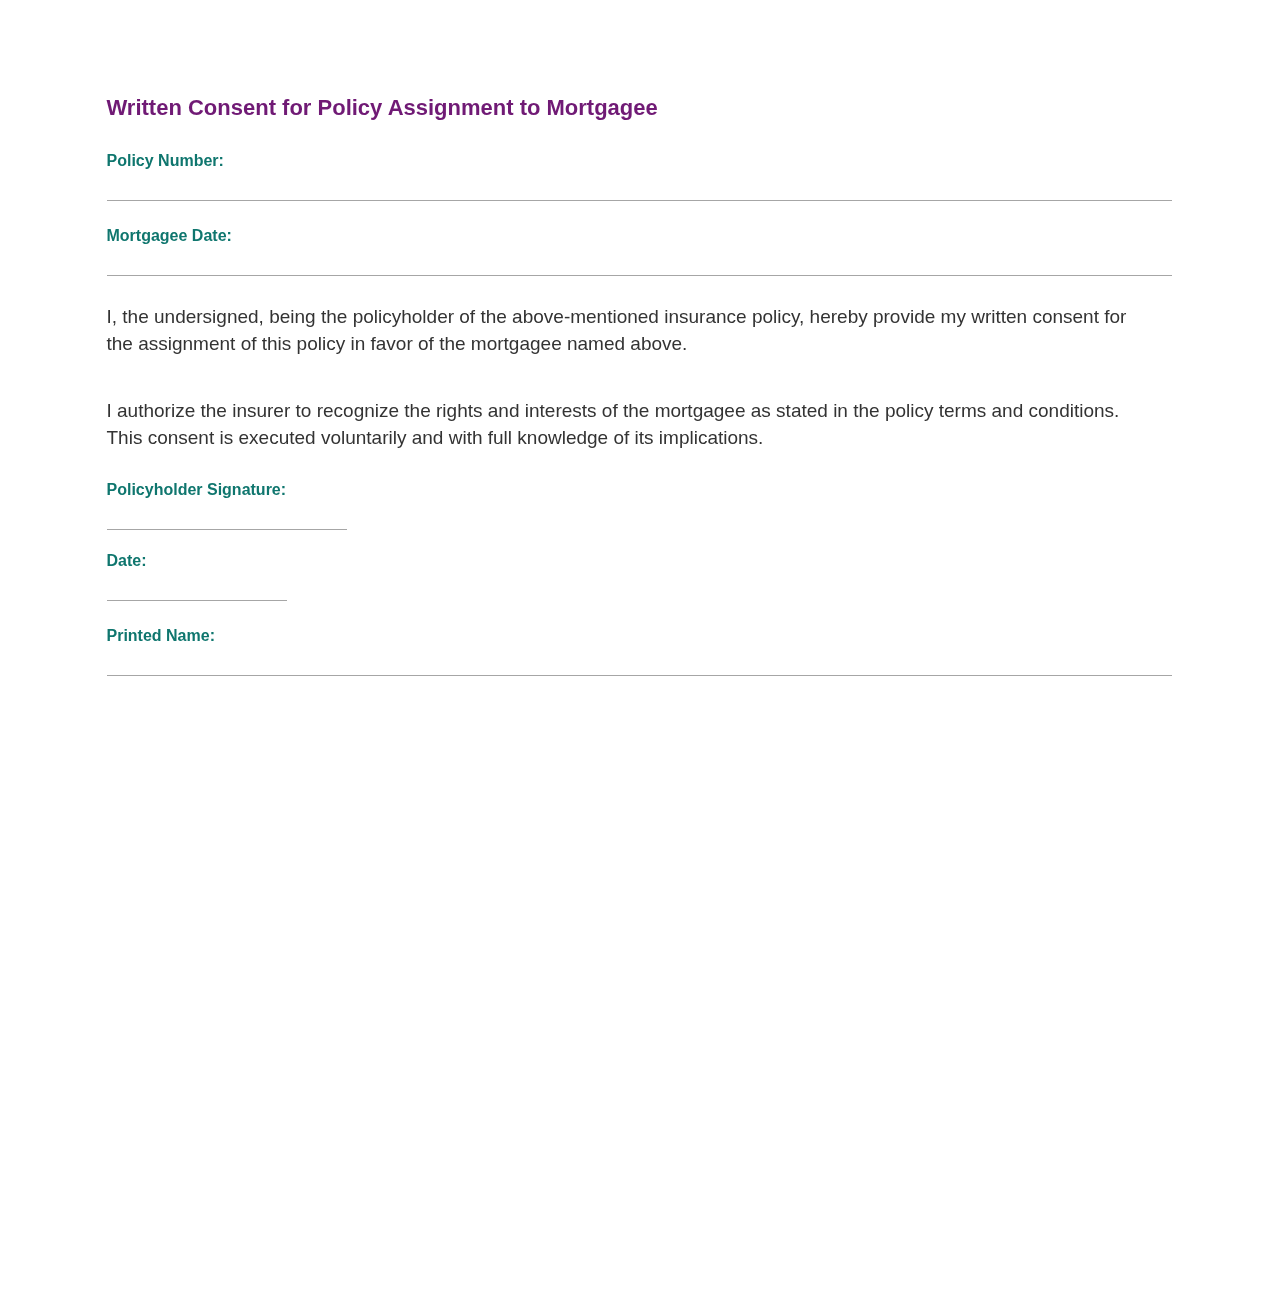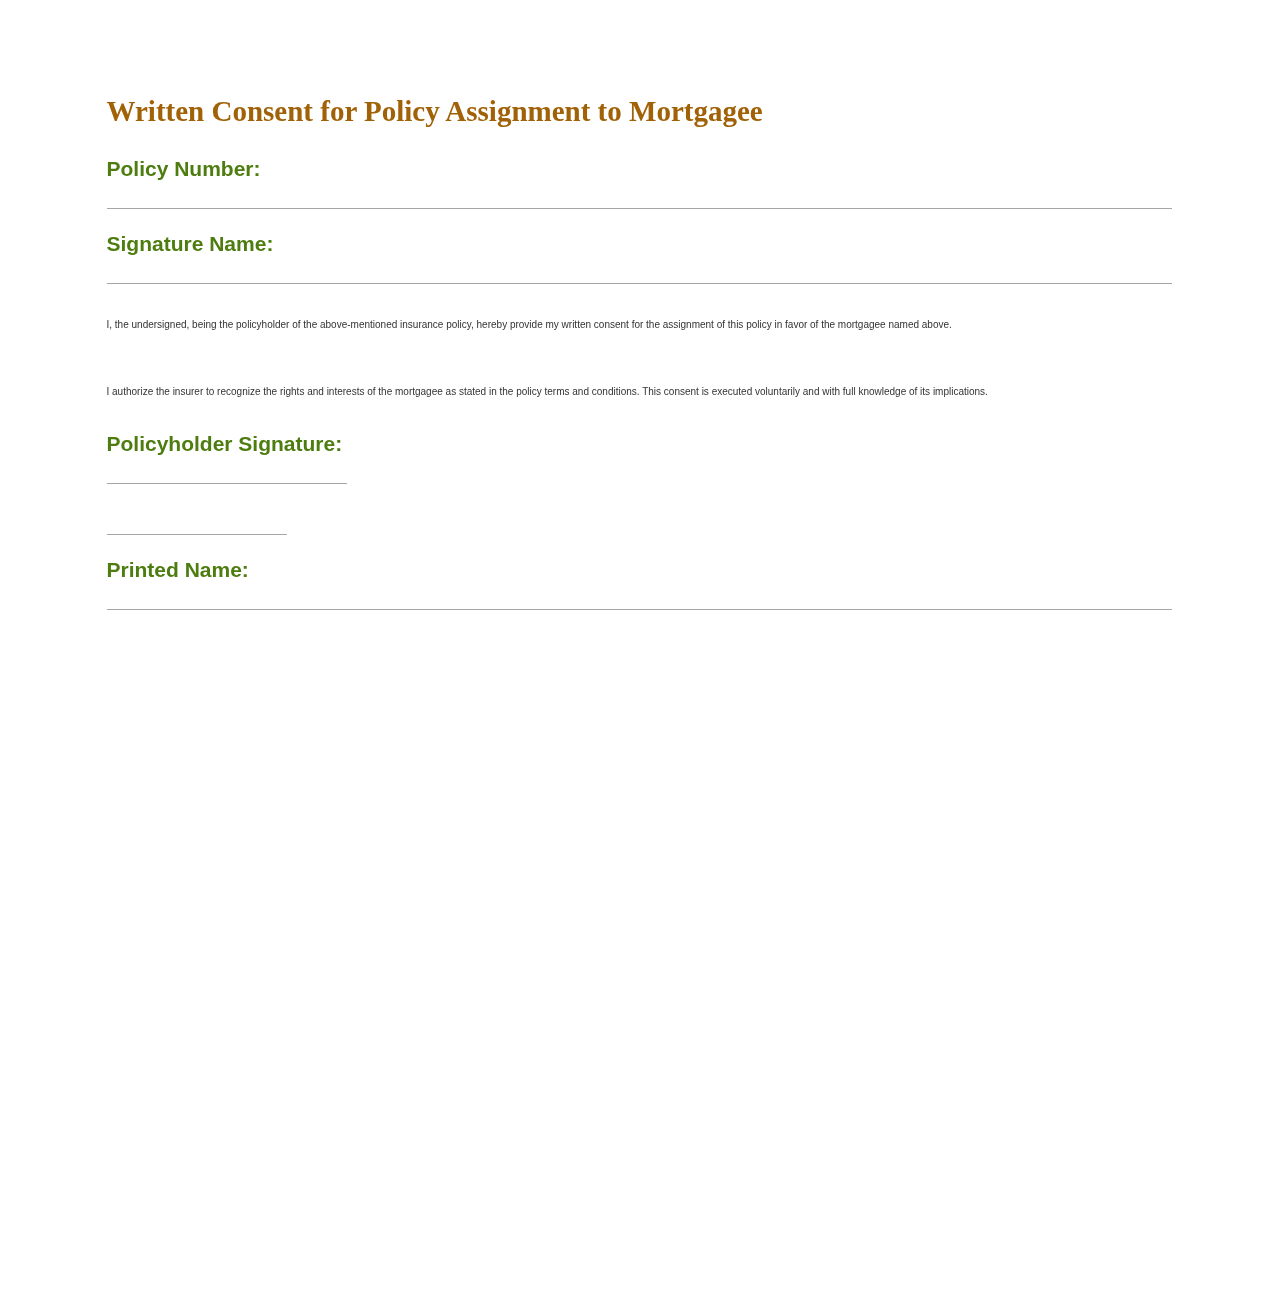--- a/index.html
+++ b/index.html
@@ -15,57 +15,56 @@
     height: 1300px;
     background: #ffffff;
     overflow: hidden;
   }
   .content {
     width: 1065px;
     margin: 0 auto;
     padding-top: 95px;
   }
   h1.doc-title {
-    font-size: 29px;
+    font-size: 22px;
     line-height: 1.15;
     font-weight: 700;
-    color: #a16207;
+    color: #701a75;
     margin: 0 0 31px 0;
-    font-family: Liberation Serif, serif;
   }
   .field {
     margin-bottom: 25px;
   }
   .field .field-label {
     display: block;
-    font-size: 21px;
+    font-size: 16px;
     line-height: 20px;
     font-weight: 700;
-    color: #4d7c0f;
+    color: #0f766e;
   }
   .field .line-input {
     display: block;
     width: 100%;
     height: 30px;
     margin: 0;
     padding: 0 2px;
     border: 0;
     border-bottom: 1px solid #a6a6a6;
     border-radius: 0;
     background: transparent;
     outline: none;
     font-family: inherit;
     font-size: 15px;
     color: #1c1c1c;
   }
   .paragraphs {
     margin-top: 27px;
   }
   p.paragraph {
-    font-size: 10px;
+    font-size: 19px;
     line-height: 27px;
     color: #333333;
     margin: 0;
     max-width: 1040px;
   }
   p.paragraph + p.paragraph {
     margin-top: 40px;
   }
   .signature-section {
     margin-top: 29px;
@@ -84,37 +83,38 @@
 
     <h1 class="doc-title">Written Consent for Policy Assignment to Mortgagee</h1>
 
     <div class="field">
       <label class="field-label">Policy Number:</label>
       <input type="text" class="line-input w-full" value="" style="">
     </div>
 
 
     <div class="field">
-      <label class="field-label">Signature Name:</label>
+      <label class="field-label">Mortgagee Date:</label>
       <input type="text" class="line-input w-full" value="" style="">
     </div>
 
     <div class="paragraphs">
       <p class="paragraph">I, the undersigned, being the policyholder of the above-mentioned insurance policy, hereby provide my written consent for the assignment of this policy in favor of the mortgagee named above.</p>
       <p class="paragraph">I authorize the insurer to recognize the rights and interests of the mortgagee as stated in the policy terms and conditions. This consent is executed voluntarily and with full knowledge of its implications.</p>
     </div>
 
     <div class="signature-section">
 
       <div class="field sig">
         <label class="field-label">Policyholder Signature:</label>
         <input type="text" class="line-input w-medium" value="" style="">
       </div>
 
       <div class="field date">
+        <label class="field-label">Date:</label>
         <input type="text" class="line-input w-small" value="" style="">
       </div>
 
       <div class="field">
         <label class="field-label">Printed Name:</label>
         <input type="text" class="line-input w-full" value="" style="">
       </div>
 
     </div>
   </div>

